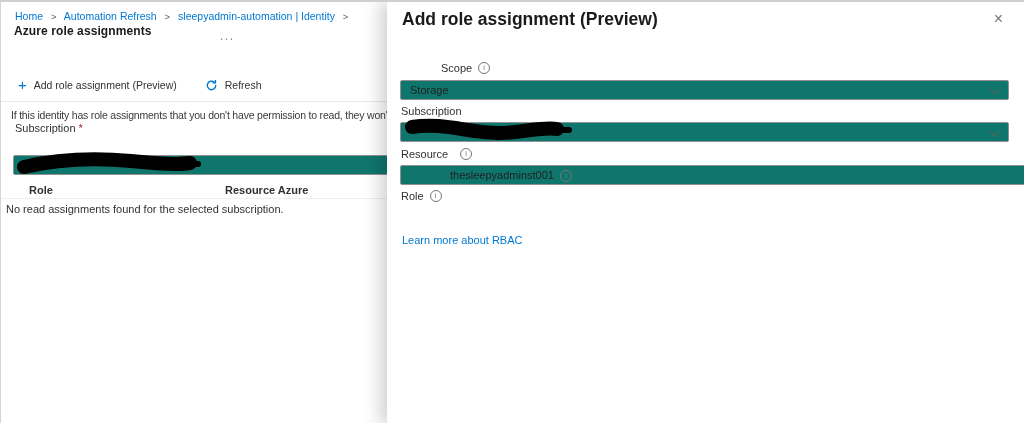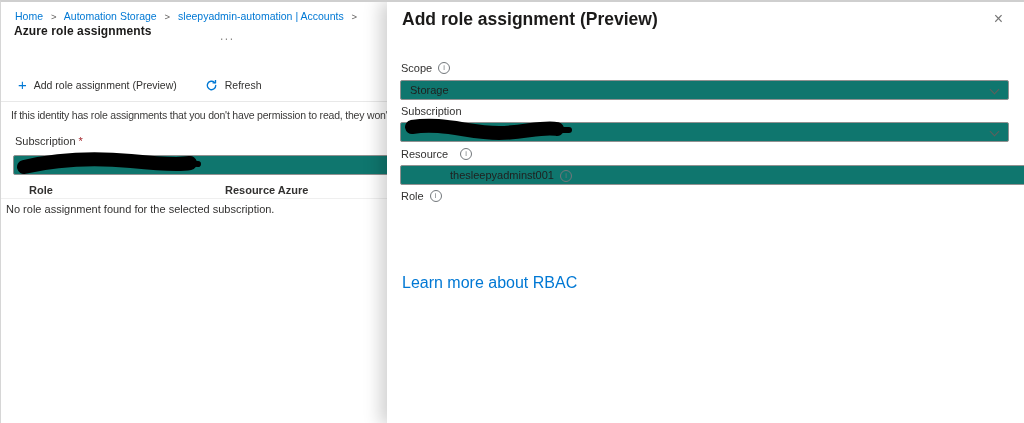--- a/index.html
+++ b/index.html
@@ -18,21 +18,21 @@
   .breadcrumb .sep{color:#605e5c;margin:0 5px;font-size:9.5px;}
   .page-title{left:13px;top:22px;font-size:12px;font-weight:700;color:#1b1a19;letter-spacing:.1px;}
   .title-ellipsis{left:219px;top:27px;font-size:12px;color:#8a8886;letter-spacing:1.5px;cursor:pointer;}
   .toolbar{left:17px;top:74px;display:flex;align-items:center;gap:28px;height:18px;}
   .tb-btn{display:flex;align-items:center;gap:7px;font-size:10.5px;color:#323130;cursor:pointer;white-space:nowrap;}
   .plus-glyph{color:#0078d4;font-size:15px;font-weight:400;line-height:12px;}
   .refresh-svg{width:13px;height:13px;display:block;}
   .toolbar-divider{left:0;top:99px;width:420px;border-bottom:1px solid #e8e8e8;height:0;}
   .notice{left:10px;top:107px;font-size:10.5px;letter-spacing:-.2px;color:#3b3a39;white-space:nowrap;}
   .field-label{font-size:11px;color:#323130;white-space:nowrap;}
-  .sub-label{left:14px;top:133px;}
+  .sub-label{left:14px;top:120px;}
   .req{color:#a4262c;margin-left:3px;}
   .combo{
     background:#0f766e;border:1px solid #919191;border-radius:2px;height:18px;
     font-size:11px;line-height:18px;color:#201f1e;cursor:pointer;
   }
   .combo .val{padding-left:9px;display:inline-block;}
   .chev{position:absolute;right:10px;top:5px;width:6px;height:6px;
     border-right:1.2px solid #605e5c;border-bottom:1.2px solid #605e5c;transform:rotate(45deg);}
   .main-combo{left:12px;top:153px;width:540px;}
   .scribble{pointer-events:none;}
@@ -48,39 +48,39 @@
     position:absolute;left:386px;top:0;width:638px;height:423px;background:#ffffff;z-index:2;
     box-shadow:-7px 0 16px rgba(0,0,0,.18);
   }
   .panel-title{left:15px;top:7px;font-size:17.5px;font-weight:700;color:#1b1a19;}
   .panel-close{right:22px;top:9px;font-size:16px;color:#767676;cursor:pointer;line-height:16px;}
   .p-label{left:14px;display:flex;align-items:center;gap:6px;}
   .info-icon{display:inline-block;width:10px;height:10px;border:1px solid #72777b;border-radius:50%;
     font-size:7.5px;line-height:10px;text-align:center;color:#72777b;}
   .info-icon::before{content:"i";}
   .p-combo{left:13px;width:607px;}
-  .lbl-scope{top:60px;}   .box-scope{top:78px;}
+  .lbl-scope{top:60px;margin-left:40px;}   .box-scope{top:78px;}
   .lbl-subs{top:103px;}   .box-subs{top:120px;}
   .lbl-res{top:146px;gap:12px;}    .box-res{top:163px;padding-left:40px;}
   .lbl-role{top:188px;}   .box-role{top:205px;}
   .scribble-panel{left:14px;top:113px;}
   .val-info{margin-left:6px;vertical-align:1px;}
-  .rbac-link{left:15px;top:232px;font-size:16px;color:#0078d4;cursor:pointer;margin-top:40px;}
+  .rbac-link{left:15px;top:232px;font-size:11px;color:#0078d4;cursor:pointer;}
 </style>
 </head>
 <body>
 
 <div class="main">
 
   <div class="abs breadcrumb">
     <a class="crumb">Home</a>
     <span class="sep">&gt;</span>
-    <a class="crumb">Automation Storage</a>
+    <a class="crumb">Automation Refresh</a>
     <span class="sep">&gt;</span>
-    <a class="crumb">sleepyadmin-automation | Accounts</a>
+    <a class="crumb">sleepyadmin-automation | Identity</a>
     <span class="sep">&gt;</span>
   </div>
 
   <div class="abs page-title">Azure role assignments</div>
   <div class="abs title-ellipsis">...</div>
 
   <div class="abs toolbar">
     <div class="tb-btn">
       <span class="plus-glyph">+</span>
       <span>Add role assignment (Preview)</span>
@@ -106,21 +106,21 @@
 
   <svg class="abs scribble scribble-main" width="192" height="28" viewBox="0 0 192 28">
     <path d="M12 17 C 46 9, 86 8, 119 11 C 149 14, 167 15, 178 13" fill="none" stroke="#000000" stroke-width="14" stroke-linecap="round"></path>
     <path d="M170 13 L186 14" fill="none" stroke="#000000" stroke-width="6" stroke-linecap="round"></path>
   </svg>
 
   <div class="abs grid-header col-role">Role</div>
   <div class="abs grid-header col-resource">Resource Azure</div>
   <div class="abs grid-line"></div>
 
-  <div class="abs empty-msg">No role assignment found for the selected subscription.</div>
+  <div class="abs empty-msg">No read assignments found for the selected subscription.</div>
 </div>
 
 <div class="panel">
   <div class="abs panel-title">Add role assignment (Preview)</div>
   <div class="abs panel-close">×</div>
 
   <div class="abs field-label p-label lbl-scope">
     <span>Scope</span>
     <span class="info-icon"></span>
   </div>

